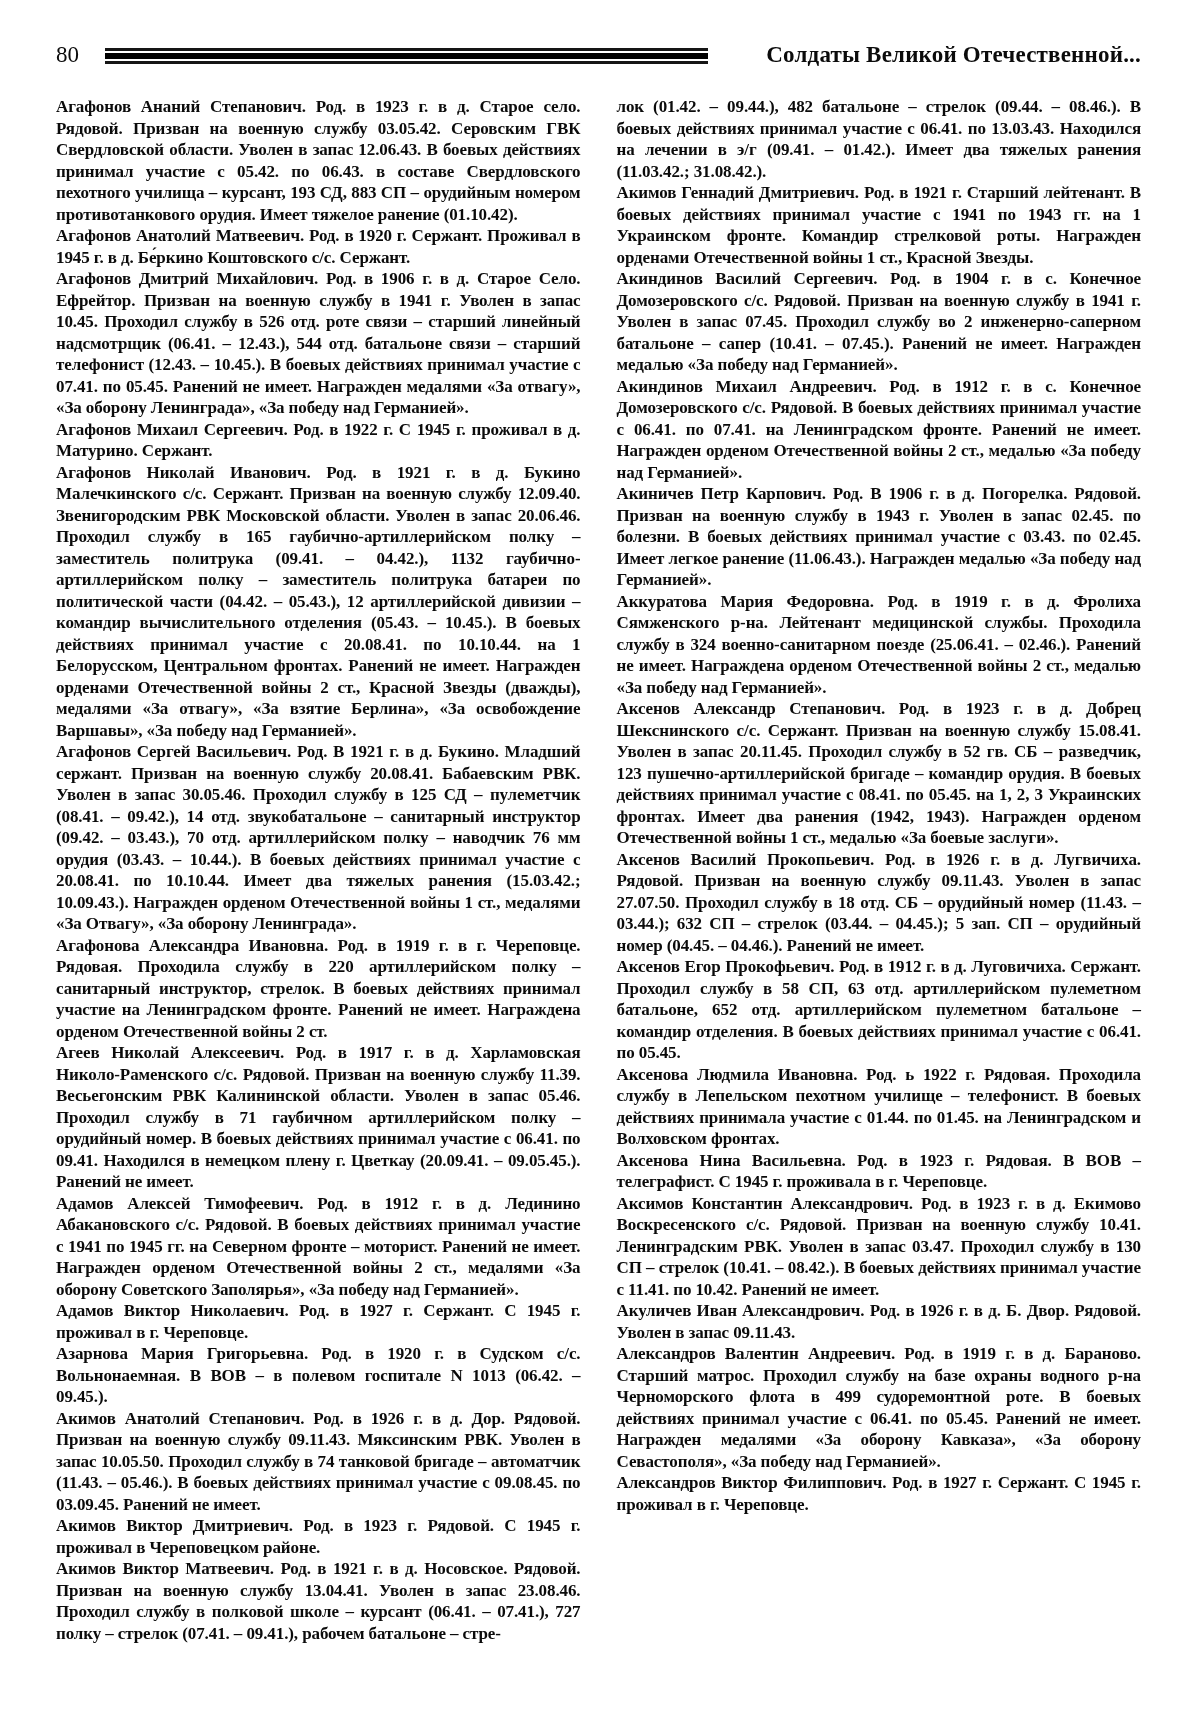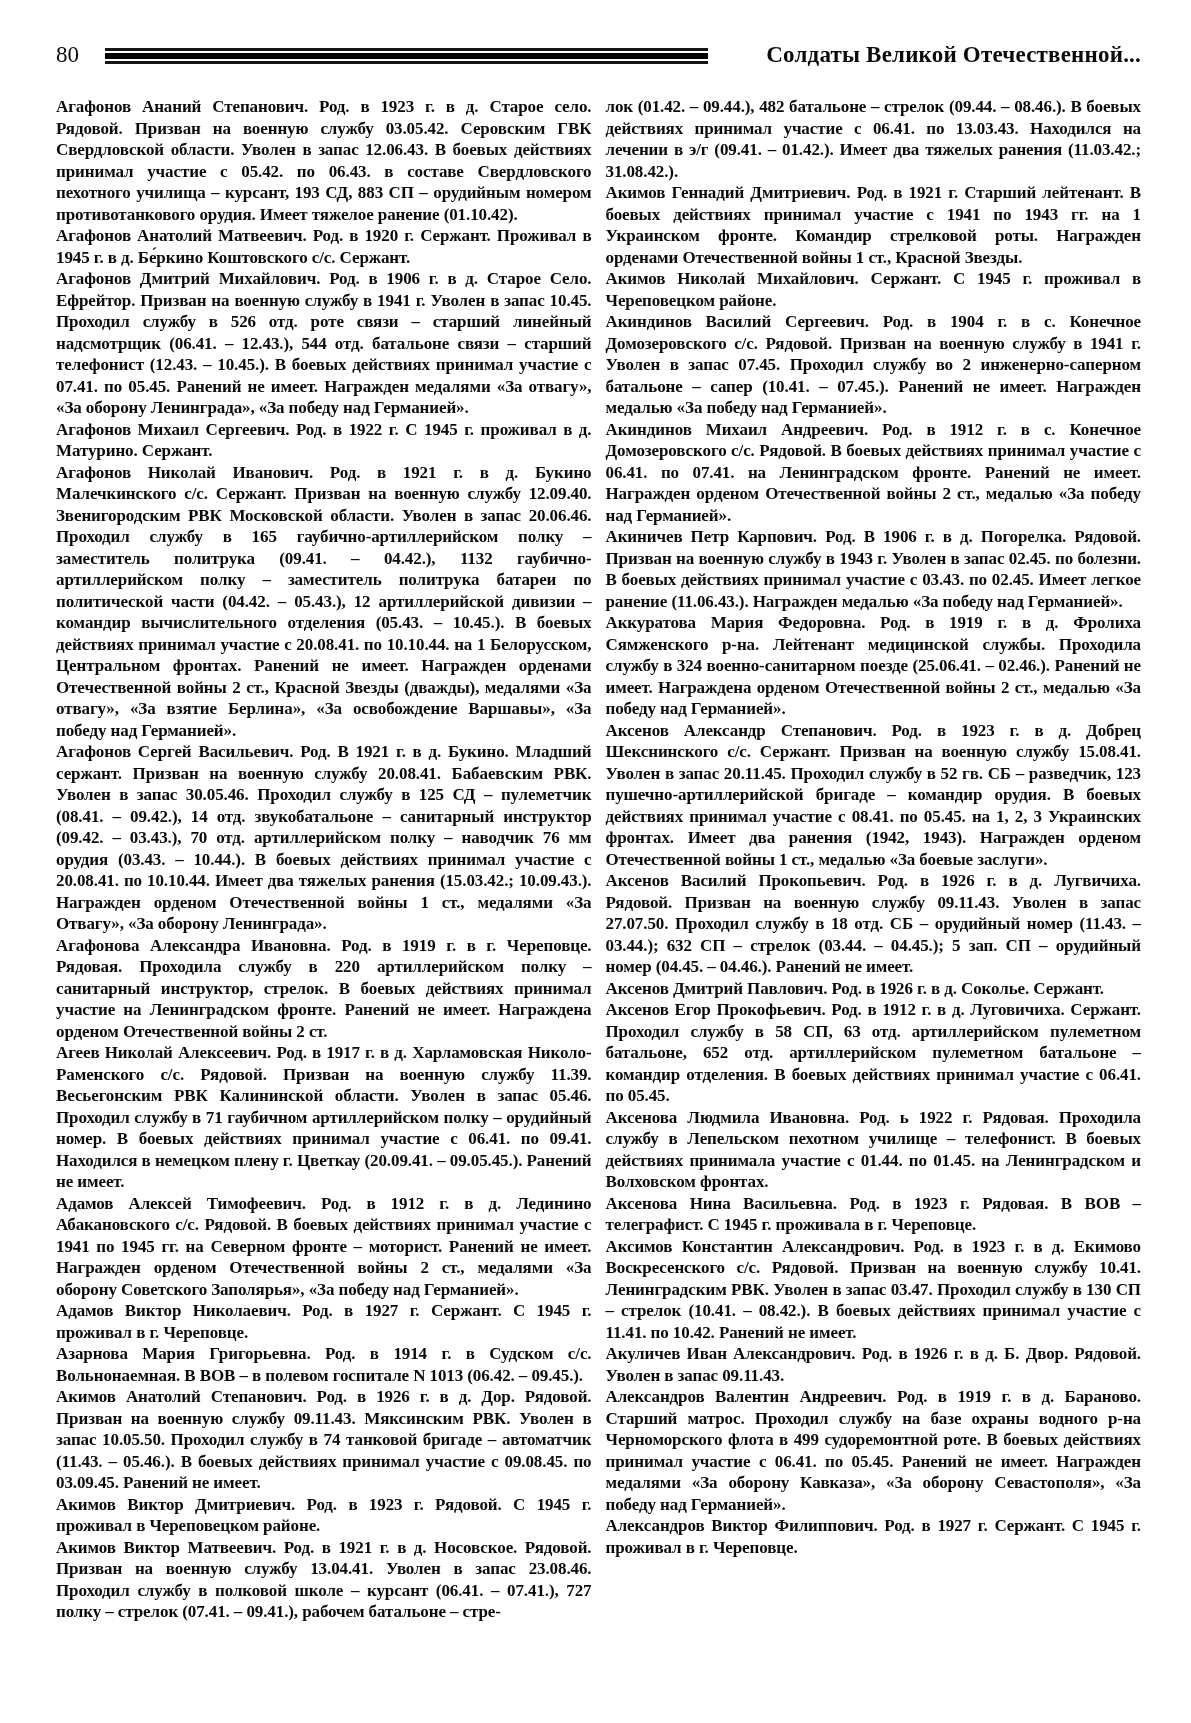--- a/index.html
+++ b/index.html
@@ -39,21 +39,21 @@
   .running-title {
     font-size: 23px;
     font-weight: bold;
     white-space: nowrap;
     flex: 0 0 auto;
     letter-spacing: 0.2px;
     margin-left: 24px;
   }
   .columns {
     display: flex;
-    gap: 14px;
+    gap: 36px;
     margin-top: 26px;
   }
   .col {
     flex: 1 1 0;
     min-width: 0;
   }
   .entry {
     margin: 0;
     font-size: 17px;
     line-height: 21.5px;
@@ -81,36 +81,34 @@
         <p class="entry">Агафонов Ананий Степанович. Род. в 1923 г. в д. Старое село. Рядовой. Призван на военную службу 03.05.42. Серовским ГВК Свердловской области. Уволен в запас 12.06.43. В боевых действиях принимал участие с 05.42. по 06.43. в составе Свердловского пехотного училища – курсант, 193 СД, 883 СП – орудийным номером противотанкового орудия. Имеет тяжелое ранение (01.10.42).</p>
         <p class="entry">Агафонов Анатолий Матвеевич. Род. в 1920 г. Сержант. Проживал в 1945 г. в д. Бе́ркино Коштовского с/с. Сержант.</p>
         <p class="entry">Агафонов Дмитрий Михайлович. Род. в 1906 г. в д. Старое Село. Ефрейтор. Призван на военную службу в 1941 г. Уволен в запас 10.45. Проходил службу в 526 отд. роте связи – старший линейный надсмотрщик (06.41. – 12.43.), 544 отд. батальоне связи – старший телефонист (12.43. – 10.45.). В боевых действиях принимал участие с 07.41. по 05.45. Ранений не имеет. Награжден медалями «За отвагу», «За оборону Ленинграда», «За победу над Германией».</p>
         <p class="entry">Агафонов Михаил Сергеевич. Род. в 1922 г. С 1945 г. проживал в д. Матурино. Сержант.</p>
         <p class="entry">Агафонов Николай Иванович. Род. в 1921 г. в д. Букино Малечкинского с/с. Сержант. Призван на военную службу 12.09.40. Звенигородским РВК Московской области. Уволен в запас 20.06.46. Проходил службу в 165 гаубично-артиллерийском полку – заместитель политрука (09.41. – 04.42.), 1132 гаубично-артиллерийском полку – заместитель политрука батареи по политической части (04.42. – 05.43.), 12 артиллерийской дивизии – командир вычислительного отделения (05.43. – 10.45.). В боевых действиях принимал участие с 20.08.41. по 10.10.44. на 1 Белорусском, Центральном фронтах. Ранений не имеет. Награжден орденами Отечественной войны 2 ст., Красной Звезды (дважды), медалями «За отвагу», «За взятие Берлина», «За освобождение Варшавы», «За победу над Германией».</p>
         <p class="entry">Агафонов Сергей Васильевич. Род. В 1921 г. в д. Букино. Младший сержант. Призван на военную службу 20.08.41. Бабаевским РВК. Уволен в запас 30.05.46. Проходил службу в 125 СД – пулеметчик (08.41. – 09.42.), 14 отд. звукобатальоне – санитарный инструктор (09.42. – 03.43.), 70 отд. артиллерийском полку – наводчик 76 мм орудия (03.43. – 10.44.). В боевых действиях принимал участие с 20.08.41. по 10.10.44. Имеет два тяжелых ранения (15.03.42.; 10.09.43.). Награжден орденом Отечественной войны 1 ст., медалями «За Отвагу», «За оборону Ленинграда».</p>
         <p class="entry">Агафонова Александра Ивановна. Род. в 1919 г. в г. Череповце. Рядовая. Проходила службу в 220 артиллерийском полку – санитарный инструктор, стрелок. В боевых действиях принимал участие на Ленинградском фронте. Ранений не имеет. Награждена орденом Отечественной войны 2 ст.</p>
         <p class="entry">Агеев Николай Алексеевич. Род. в 1917 г. в д. Харламовская Николо-Раменского с/с. Рядовой. Призван на военную службу 11.39. Весьегонским РВК Калининской области. Уволен в запас 05.46. Проходил службу в 71 гаубичном артиллерийском полку – орудийный номер. В боевых действиях принимал участие с 06.41. по 09.41. Находился в немецком плену г. Цветкау (20.09.41. – 09.05.45.). Ранений не имеет.</p>
         <p class="entry">Адамов Алексей Тимофеевич. Род. в 1912 г. в д. Лединино Абакановского с/с. Рядовой. В боевых действиях принимал участие с 1941 по 1945 гг. на Северном фронте – моторист. Ранений не имеет. Награжден орденом Отечественной войны 2 ст., медалями «За оборону Советского Заполярья», «За победу над Германией».</p>
         <p class="entry">Адамов Виктор Николаевич. Род. в 1927 г. Сержант. С 1945 г. проживал в г. Череповце.</p>
-        <p class="entry">Азарнова Мария Григорьевна. Род. в 1914 г. в Судском с/с. Вольнонаемная. В ВОВ – в полевом госпитале N 1013 (06.42. – 09.45.).</p>
+        <p class="entry">Азарнова Мария Григорьевна. Род. в 1920 г. в Судском с/с. Вольнонаемная. В ВОВ – в полевом госпитале N 1013 (06.42. – 09.45.).</p>
         <p class="entry">Акимов Анатолий Степанович. Род. в 1926 г. в д. Дор. Рядовой. Призван на военную службу 09.11.43. Мяксинским РВК. Уволен в запас 10.05.50. Проходил службу в 74 танковой бригаде – автоматчик (11.43. – 05.46.). В боевых действиях принимал участие с 09.08.45. по 03.09.45. Ранений не имеет.</p>
         <p class="entry">Акимов Виктор Дмитриевич. Род. в 1923 г. Рядовой. С 1945 г. проживал в Череповецком районе.</p>
         <p class="entry">Акимов Виктор Матвеевич. Род. в 1921 г. в д. Носовское. Рядовой. Призван на военную службу 13.04.41. Уволен в запас 23.08.46. Проходил службу в полковой школе – курсант (06.41. – 07.41.), 727 полку – стрелок (07.41. – 09.41.), рабочем батальоне – стре-</p>
       </section>
     <section class="col">
         <p class="entry">лок (01.42. – 09.44.), 482 батальоне – стрелок (09.44. – 08.46.). В боевых действиях принимал участие с 06.41. по 13.03.43. Находился на лечении в э/г (09.41. – 01.42.). Имеет два тяжелых ранения (11.03.42.; 31.08.42.).</p>
         <p class="entry">Акимов Геннадий Дмитриевич. Род. в 1921 г. Старший лейтенант. В боевых действиях принимал участие с 1941 по 1943 гг. на 1 Украинском фронте. Командир стрелковой роты. Награжден орденами Отечественной войны 1 ст., Красной Звезды.</p>
-        <p class="entry">Акимов Николай Михайлович. Сержант. С 1945 г. проживал в Череповецком районе.</p>
         <p class="entry">Акиндинов Василий Сергеевич. Род. в 1904 г. в с. Конечное Домозеровского с/с. Рядовой. Призван на военную службу в 1941 г. Уволен в запас 07.45. Проходил службу во 2 инженерно-саперном батальоне – сапер (10.41. – 07.45.). Ранений не имеет. Награжден медалью «За победу над Германией».</p>
         <p class="entry">Акиндинов Михаил Андреевич. Род. в 1912 г. в с. Конечное Домозеровского с/с. Рядовой. В боевых действиях принимал участие с 06.41. по 07.41. на Ленинградском фронте. Ранений не имеет. Награжден орденом Отечественной войны 2 ст., медалью «За победу над Германией».</p>
         <p class="entry">Акиничев Петр Карпович. Род. В 1906 г. в д. Погорелка. Рядовой. Призван на военную службу в 1943 г. Уволен в запас 02.45. по болезни. В боевых действиях принимал участие с 03.43. по 02.45. Имеет легкое ранение (11.06.43.). Награжден медалью «За победу над Германией».</p>
         <p class="entry">Аккуратова Мария Федоровна. Род. в 1919 г. в д. Фролиха Сямженского р-на. Лейтенант медицинской службы. Проходила службу в 324 военно-санитарном поезде (25.06.41. – 02.46.). Ранений не имеет. Награждена орденом Отечественной войны 2 ст., медалью «За победу над Германией».</p>
         <p class="entry">Аксенов Александр Степанович. Род. в 1923 г. в д. Добрец Шекснинского с/с. Сержант. Призван на военную службу 15.08.41. Уволен в запас 20.11.45. Проходил службу в 52 гв. СБ – разведчик, 123 пушечно-артиллерийской бригаде – командир орудия. В боевых действиях принимал участие с 08.41. по 05.45. на 1, 2, 3 Украинских фронтах. Имеет два ранения (1942, 1943). Награжден орденом Отечественной войны 1 ст., медалью «За боевые заслуги».</p>
         <p class="entry">Аксенов Василий Прокопьевич. Род. в 1926 г. в д. Лугвичиха. Рядовой. Призван на военную службу 09.11.43. Уволен в запас 27.07.50. Проходил службу в 18 отд. СБ – орудийный номер (11.43. – 03.44.); 632 СП – стрелок (03.44. – 04.45.); 5 зап. СП – орудийный номер (04.45. – 04.46.). Ранений не имеет.</p>
-        <p class="entry">Аксенов Дмитрий Павлович. Род. в 1926 г. в д. Соколье. Сержант.</p>
         <p class="entry">Аксенов Егор Прокофьевич. Род. в 1912 г. в д. Луговичиха. Сержант. Проходил службу в 58 СП, 63 отд. артиллерийском пулеметном батальоне, 652 отд. артиллерийском пулеметном батальоне – командир отделения. В боевых действиях принимал участие с 06.41. по 05.45.</p>
         <p class="entry">Аксенова Людмила Ивановна. Род. ь 1922 г. Рядовая. Проходила службу в Лепельском пехотном училище – телефонист. В боевых действиях принимала участие с 01.44. по 01.45. на Ленинградском и Волховском фронтах.</p>
         <p class="entry">Аксенова Нина Васильевна. Род. в 1923 г. Рядовая. В ВОВ – телеграфист. С 1945 г. проживала в г. Череповце.</p>
         <p class="entry">Аксимов Константин Александрович. Род. в 1923 г. в д. Екимово Воскресенского с/с. Рядовой. Призван на военную службу 10.41. Ленинградским РВК. Уволен в запас 03.47. Проходил службу в 130 СП – стрелок (10.41. – 08.42.). В боевых действиях принимал участие с 11.41. по 10.42. Ранений не имеет.</p>
         <p class="entry">Акуличев Иван Александрович. Род. в 1926 г. в д. Б. Двор. Рядовой. Уволен в запас 09.11.43.</p>
         <p class="entry">Александров Валентин Андреевич. Род. в 1919 г. в д. Бараново. Старший матрос. Проходил службу на базе охраны водного р-на Черноморского флота в 499 судоремонтной роте. В боевых действиях принимал участие с 06.41. по 05.45. Ранений не имеет. Награжден медалями «За оборону Кавказа», «За оборону Севастополя», «За победу над Германией».</p>
         <p class="entry">Александров Виктор Филиппович. Род. в 1927 г. Сержант. С 1945 г. проживал в г. Череповце.</p>
       </section>
   </main>
 </div>

